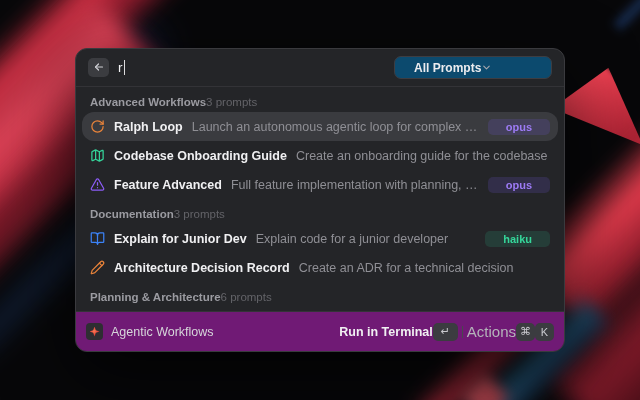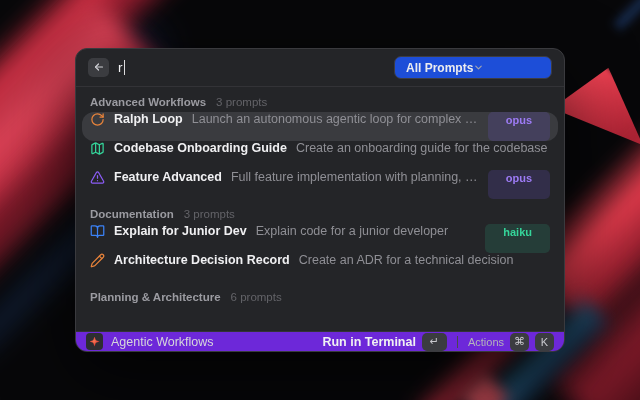--- a/index.html
+++ b/index.html
@@ -53,56 +53,56 @@
 
   .searchbar { height:38px; display:flex; align-items:center; padding:0 12px;
                border-bottom:1px solid #333337; }
   .back-btn { width:21px; height:19px; background:#3b3c40; border-radius:5px;
               display:flex; align-items:center; justify-content:center; color:#cfcfd4;
               flex:0 0 auto; cursor:pointer; }
   .search-text { margin-left:9px; font-size:13.5px; color:#f2f2f4; display:flex; align-items:center; }
   .caret { width:1.5px; height:15px; background:#dcdcde; margin-left:1px; animation:blink 1.1s step-end infinite; }
   @keyframes blink { 50% { opacity:0; } }
 
-  .dropdown { margin-left:auto; height:23px; min-width:158px; background:#1d4ed8;
+  .dropdown { margin-left:auto; height:23px; min-width:158px; background:#0c4a6e;
               border:1px solid #3d3d42; border-radius:7px; display:flex; align-items:center;
-              padding:0 9px 0 11px; cursor:pointer; }
+              padding:0 9px 0 19px; cursor:pointer; }
   .dropdown-label { font-size:12px; font-weight:700; color:#ececef; }
   .dropdown svg { margin-left:auto; }
 
   .list { padding:0 6px; }
-  .section-header { display:flex; align-items:baseline; gap:10px; padding:9px 8px 4px; }
+  .section-header { display:flex; align-items:baseline; padding:9px 8px 4px; }
   .section-title { font-size:11.5px; font-weight:700; color:#9b9ba1; }
   .section-count { font-size:11.5px; color:#636368; }
 
-  .row { height:29px; display:flex; gap:9px; padding:0 8px;
+  .row { height:29px; display:flex; align-items:center; gap:9px; padding:0 8px;
          border-radius:12px; cursor:pointer; }
   .row.selected { background:#3a3b3f; }
   .row-icon { width:15px; height:15px; flex:0 0 auto; display:flex; }
   .row-title { font-size:12.5px; font-weight:700; color:#f0f0f2; white-space:nowrap; }
   .row-desc { font-size:12.5px; color:#8f8f95; white-space:nowrap; overflow:hidden;
               text-overflow:ellipsis; flex:1 1 auto; }
   .badge { flex:0 0 auto; font-size:11px; font-weight:600; padding:2px 18px; border-radius:5px; }
 
-  .footer { position:absolute; left:0; right:0; bottom:0; height:20px;
+  .footer { position:absolute; left:0; right:0; bottom:0; height:40px;
             border-top:1px solid #333337; display:flex; align-items:center;
-            padding:0 10px; background:#6d28d9; }
+            padding:0 10px; background:#701a75; }
   .app-logo { width:17px; height:17px; border-radius:4px; background:#2e2e32;
               display:flex; align-items:center; justify-content:center; }
   .logo-star { width:10px; height:10px; background:radial-gradient(circle at 40% 40%,#ff7a52 0%,#d93a34 55%,#8e1f22 100%);
                clip-path:polygon(50% 0,63% 37%,100% 50%,63% 63%,50% 100%,37% 63%,0 50%,37% 37%); }
   .app-name { margin-left:8px; font-size:12.5px; color:#d6d6da; }
-  .footer-right { margin-left:auto; display:flex; align-items:center; gap:6px; }
+  .footer-right { margin-left:auto; display:flex; align-items:center; }
   .run-label { font-size:12.5px; font-weight:700; color:#f0f0f2; }
   .keycap { background:#3b3c40; border-radius:5px; color:#c9c9ce; font-size:11px;
             height:18px; min-width:19px; padding:0 4px; display:flex; align-items:center;
             justify-content:center; cursor:pointer; }
   .keycap.wide { min-width:25px; }
   .footer-divider { width:1px; height:12px; background:#48484d; margin:0 4px; }
-  .actions-label { font-size:11px; color:#b4b4ba; }
+  .actions-label { font-size:15px; color:#b4b4ba; }
 </style>
 </head>
 <body>
 
 <div class="bg">
   <div class="shape s-blue-tl"></div>
   <div class="shape s-ribbon-tl"></div>
   <div class="shape s-red-left"></div>
   <div class="shape s-red-left2"></div>
   <div class="shape s-blue-bl"></div>

